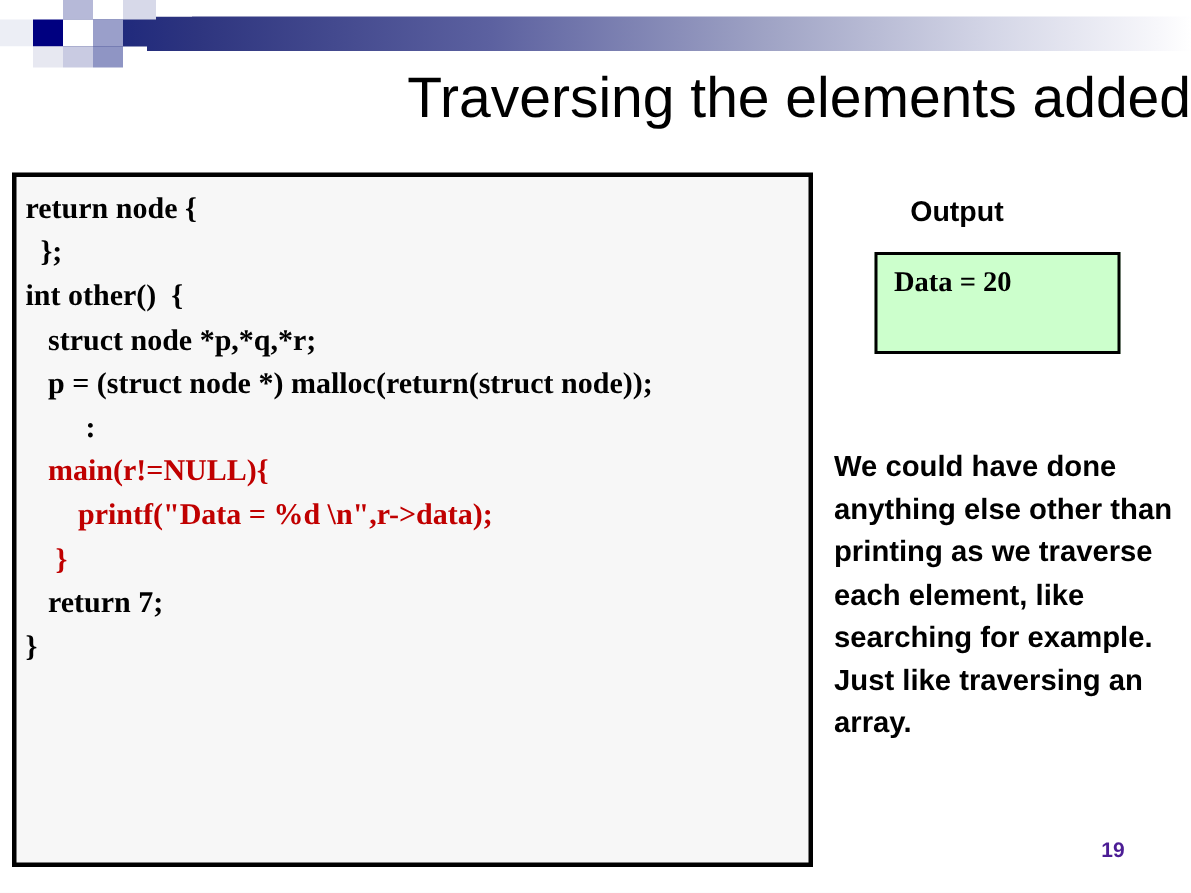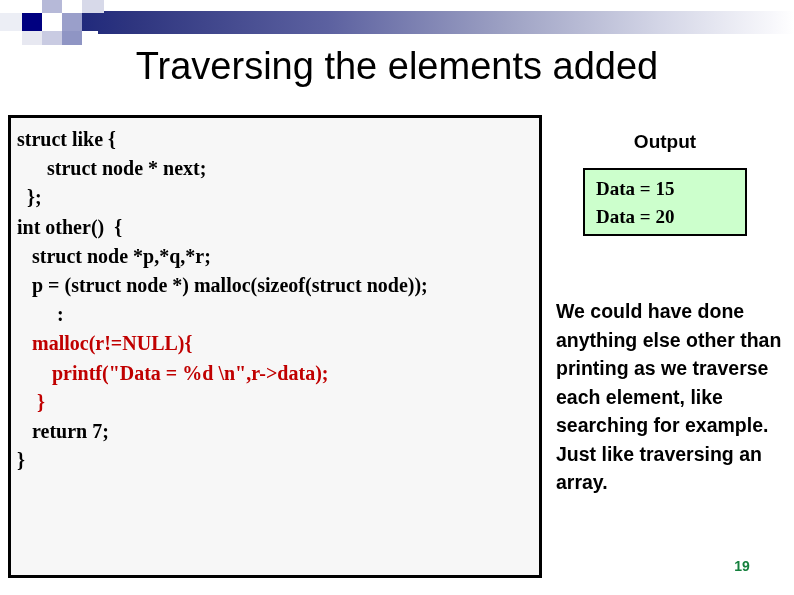--- a/index.html
+++ b/index.html
@@ -48,21 +48,21 @@
   .sq-l { left: 82px;  top: 0px;  width: 22px; height: 13px; background: #d7d9e9; }
   .sq-m { left: 104px; top: 0px;  width: 24px; height: 11px; background: #ffffff; }
   .sq-n { left: 82px;  top: 31px; width: 16px; height: 8px;  background: #ffffff; }
 
   
   #page-title {
     position: absolute;
     left: 0;
     top: 45px;
     width: 794px;
-    text-align: center;
+    text-align: right;
     font-size: 38px;
     font-weight: normal;
     color: #000000;
     letter-spacing: 0px;
     white-space: nowrap;
   }
 
   
   #code-box {
     position: absolute;
@@ -82,21 +82,21 @@
     font-size: 20px;
     line-height: 29.2px;
     color: #000000;
     white-space: pre;
   }
   .code-line.red { color: #c00000; }
 
   
   #output-heading {
     position: absolute;
-    left: 583px;
+    left: 556px;
     top: 131px;
     width: 164px;
     text-align: center;
     font-size: 19px;
     font-weight: bold;
     color: #000000;
   }
   #output-box {
     position: absolute;
     left: 583px;
@@ -131,21 +131,21 @@
 
   
   #page-number {
     position: absolute;
     left: 722px;
     top: 558px;
     width: 40px;
     text-align: center;
     font-size: 14px;
     font-weight: bold;
-    color: #15803d;
+    color: #4c1d95;
   }
 </style>
 </head>
 <body>
 
 <div id="header-deco">
   <div class="sq sq-i"></div>
   <div class="sq sq-j"></div>
   <div class="sq sq-k"></div>
   <div class="grad-bar"></div>
@@ -158,35 +158,33 @@
   <div class="sq sq-e"></div>
   <div class="sq sq-f"></div>
   <div class="sq sq-g"></div>
   <div class="sq sq-h"></div>
   <div class="sq sq-n"></div>
 </div>
 
 <div id="page-title">Traversing the elements added</div>
 
 <div id="code-box">
-    <div class="code-line">struct like {</div>
-    <div class="code-line">      struct node * next;</div>
+    <div class="code-line">return node {</div>
     <div class="code-line">  };</div>
     <div class="code-line">int other()  {</div>
     <div class="code-line">   struct node *p,*q,*r;</div>
-    <div class="code-line">   p = (struct node *) malloc(sizeof(struct node));</div>
+    <div class="code-line">   p = (struct node *) malloc(return(struct node));</div>
     <div class="code-line">        :</div>
-    <div class="code-line red">   malloc(r!=NULL){</div>
+    <div class="code-line red">   main(r!=NULL){</div>
     <div class="code-line red">       printf("Data = %d \n",r-&gt;data);</div>
     <div class="code-line red">    }</div>
     <div class="code-line">   return 7;</div>
     <div class="code-line">}</div>
   </div>
 
 <div id="output-heading">Output</div>
 <div id="output-box">
-    <div class="output-line">Data = 15</div>
     <div class="output-line">Data = 20</div>
   </div>
 
 <div id="note-text">We could have done anything else other than printing as we traverse each element, like searching for example. Just like traversing an array.</div>
 
 <div id="page-number">19</div>
 
 </body></html>

